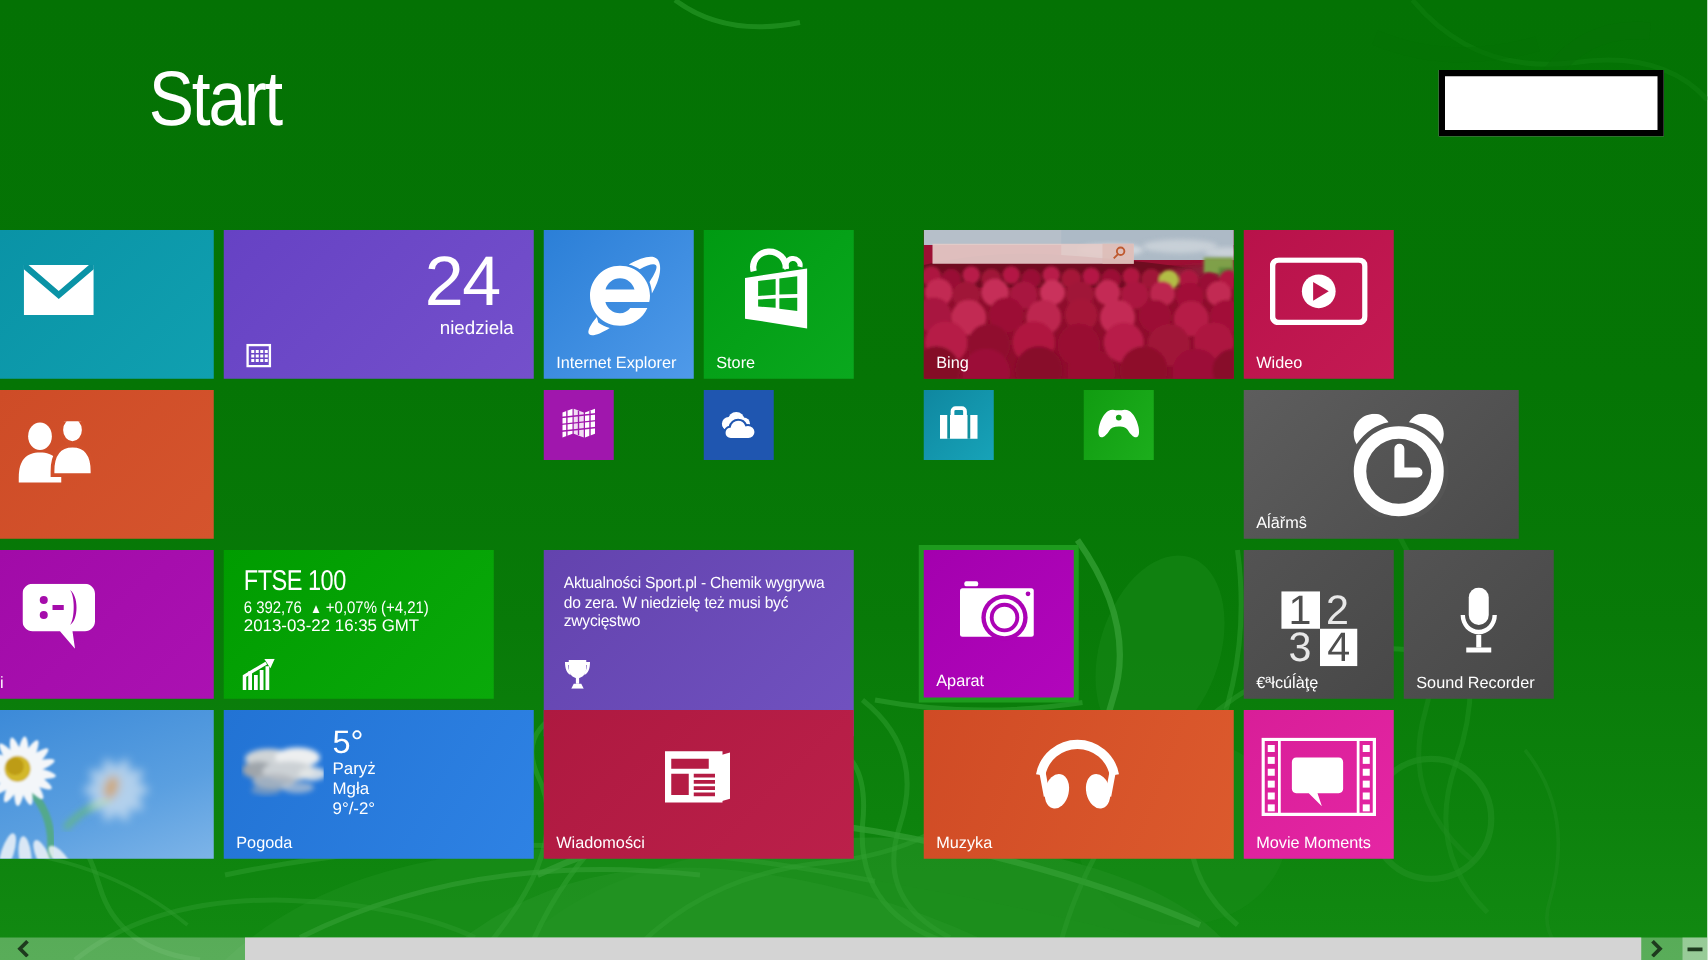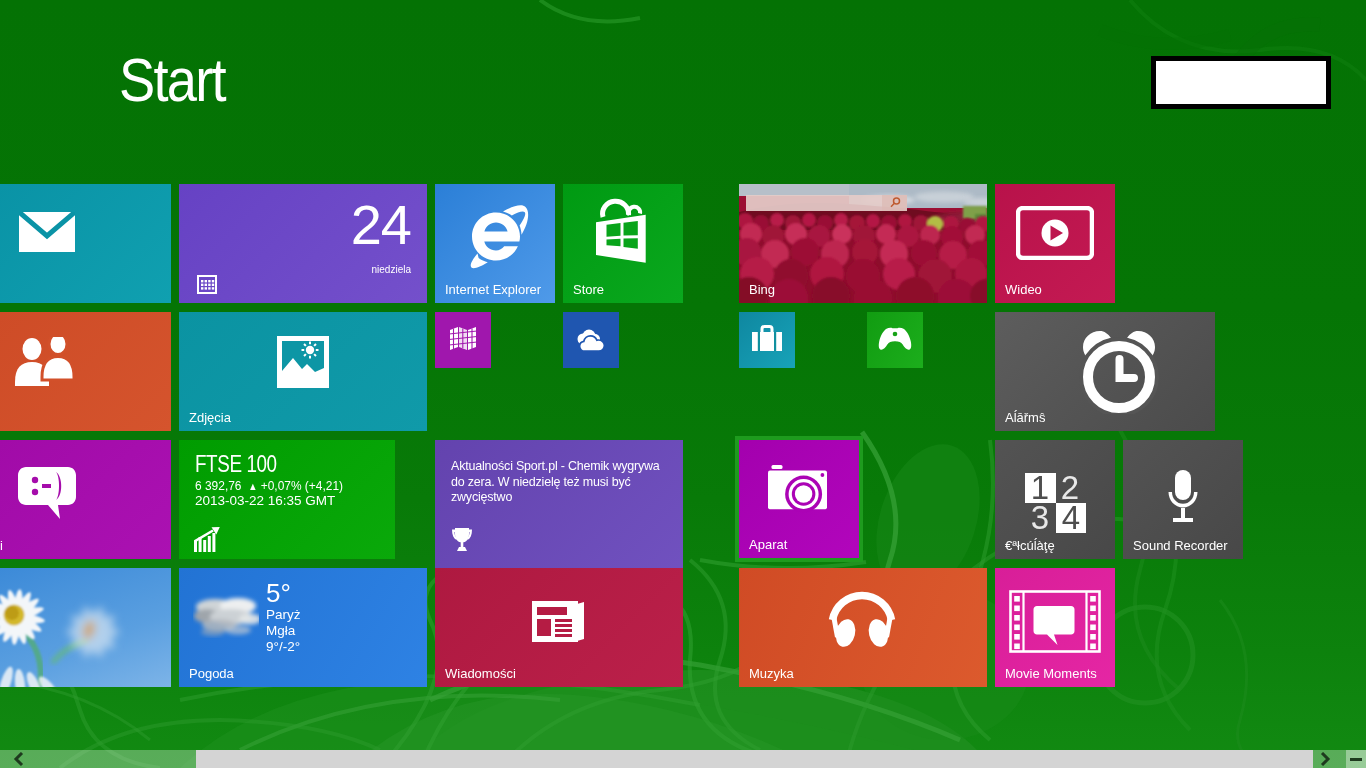--- a/index.html
+++ b/index.html
@@ -52,22 +52,22 @@
 <div id="userbox"></div>
 
 <div class="t" style="left:0;top:184px;width:171px;height:119px;background:linear-gradient(135deg,#0a93a6,#10a0b0)">
   <svg class="cic" style="left:19px;top:28px" width="56" height="40" viewBox="0 0 56 40">
     <rect width="56" height="40" fill="#fff"></rect>
     <path d="M 0 0 L 28 24 L 56 0" fill="none" stroke="#0a93a6" stroke-width="5"></path>
   </svg>
 </div>
 
 <div class="t" style="left:179px;top:184px;width:248px;height:119px;background:linear-gradient(135deg,#6642c4,#7450cb)">
-  <div style="position:absolute;right:16px;top:8px;font-size:56px;font-weight:400;text-align:right;letter-spacing:-1px">24</div>
-  <div style="position:absolute;right:16px;top:80px;font-size:10px">niedziela</div>
+  <div style="position:absolute;right:27px;top:8px;font-size:56px;font-weight:400;text-align:right;letter-spacing:-1px">24</div>
+  <div style="position:absolute;right:16px;top:70px;font-size:15px">niedziela</div>
   <svg class="cic" style="left:18px;top:91px" width="20" height="19" viewBox="0 0 20 19">
     <rect x="1" y="1" width="18" height="17" fill="none" stroke="#fff" stroke-width="2"></rect>
     <g fill="#fff">
       <rect x="4" y="5" width="2.4" height="2.4"></rect>
           <rect x="7.6" y="5" width="2.4" height="2.4"></rect>
           <rect x="11.2" y="5" width="2.4" height="2.4"></rect>
           <rect x="14.8" y="5" width="2.4" height="2.4"></rect>
       <rect x="4" y="8.6" width="2.4" height="2.4"></rect>
           <rect x="7.6" y="8.6" width="2.4" height="2.4"></rect>
           <rect x="11.2" y="8.6" width="2.4" height="2.4"></rect>
@@ -201,41 +201,20 @@
   <svg class="cic" style="left:14px;top:25px" width="66" height="50" viewBox="0 0 66 50">
     <g fill="#fff">
       <ellipse cx="18" cy="12" rx="9.5" ry="11"></ellipse>
       <path d="M 1 45 C 1 31 7 25 18 25 C 29 25 35 31 35 45 L 35 49 L 1 49 Z"></path>
       <ellipse cx="44" cy="7" rx="9" ry="10.5" stroke="#d2502a" stroke-width="3"></ellipse>
       <path d="M 28 40 C 28 26 33.5 19.5 44 19.5 C 54.5 19.5 60 26 60 40 L 60 43 L 28 43 Z" stroke="#d2502a" stroke-width="3"></path>
     </g>
   </svg>
 </div>
 
-<div class="t" style="left:179px;top:312px;width:248px;height:119px;background:linear-gradient(135deg,#0b93a2,#109aa9)">
-  <svg class="cic" style="left:98px;top:24px" width="52" height="52" viewBox="0 0 52 52">
-    <rect width="52" height="52" fill="#fff"></rect>
-    <rect x="5" y="5" width="42" height="37" fill="#0d96a5"></rect>
-    <g fill="#fff">
-      <circle cx="33" cy="14" r="4.2"></circle>
-      <g stroke="#fff" stroke-width="2">
-        <line x1="33" y1="5.5" x2="33" y2="8.2"></line>
-            <line x1="33" y1="19.8" x2="33" y2="22.5"></line>
-        <line x1="24.5" y1="14" x2="27.2" y2="14"></line>
-            <line x1="38.8" y1="14" x2="41.5" y2="14"></line>
-        <line x1="27" y1="8" x2="28.9" y2="9.9"></line>
-            <line x1="37.1" y1="18.1" x2="39" y2="20"></line>
-        <line x1="39" y1="8" x2="37.1" y2="9.9"></line>
-            <line x1="28.9" y1="18.1" x2="27" y2="20"></line>
-      </g>
-      <path d="M 5 35 L 16 22 L 25 33 L 30 28 L 38 36 L 47 32 L 47 42 L 5 42 Z"></path>
-    </g>
-  </svg>
-  <div class="lab">Zdjęcia</div>
-</div>
 
 <div class="t" style="left:435px;top:312px;width:56px;height:56px;background:#a017ad">
   <svg class="cic" style="left:14px;top:14px" width="28" height="28" viewBox="0 0 28 28">
     <path d="M 1 4 L 9 1 L 9 21 L 1 24 Z" fill="#fff"></path>
     <path d="M 10 1 L 18 4 L 18 24 L 10 21 Z" fill="#fff" opacity="0.85"></path>
     <path d="M 19 4 L 27 1 L 27 21 L 19 24 Z" fill="#fff"></path>
     <g stroke="#a017ad" stroke-width="1.1">
       <line x1="0" y1="8" x2="28" y2="5"></line>
           <line x1="0" y1="13.5" x2="28" y2="10.5"></line>
           <line x1="0" y1="19" x2="28" y2="16"></line>

